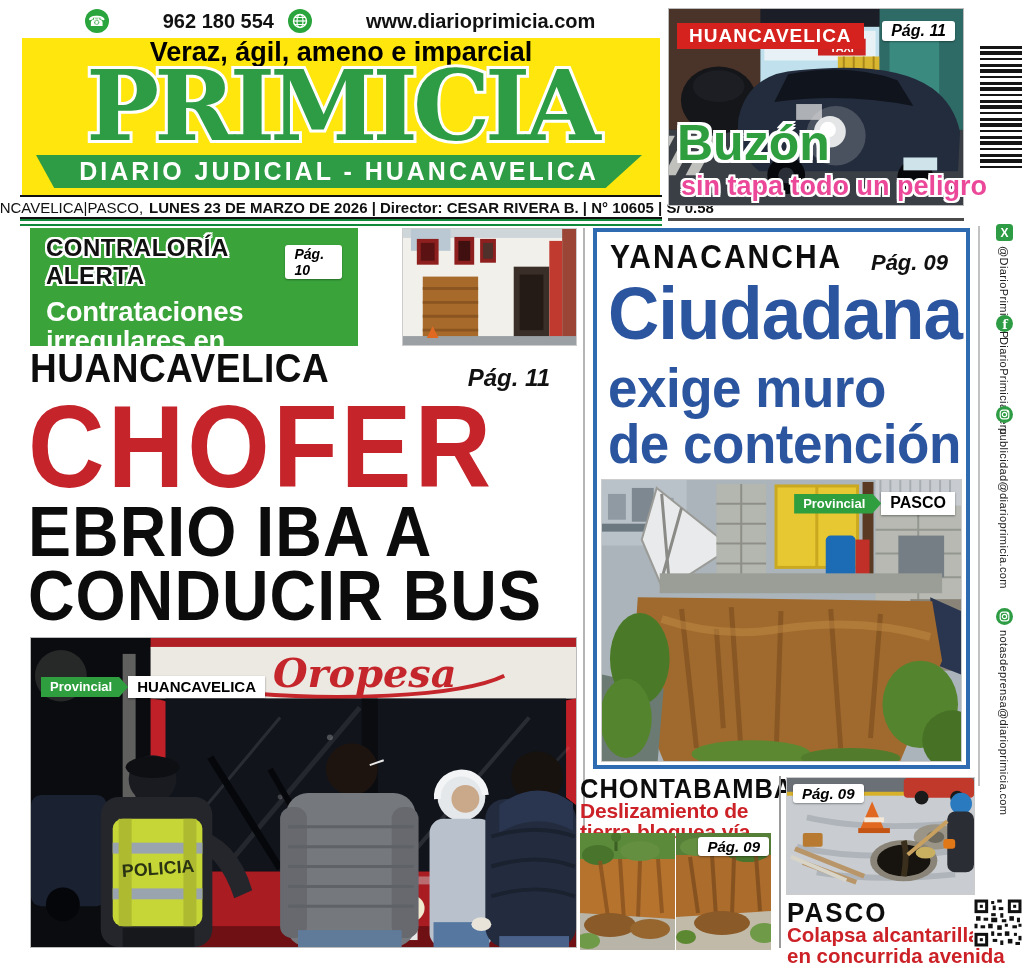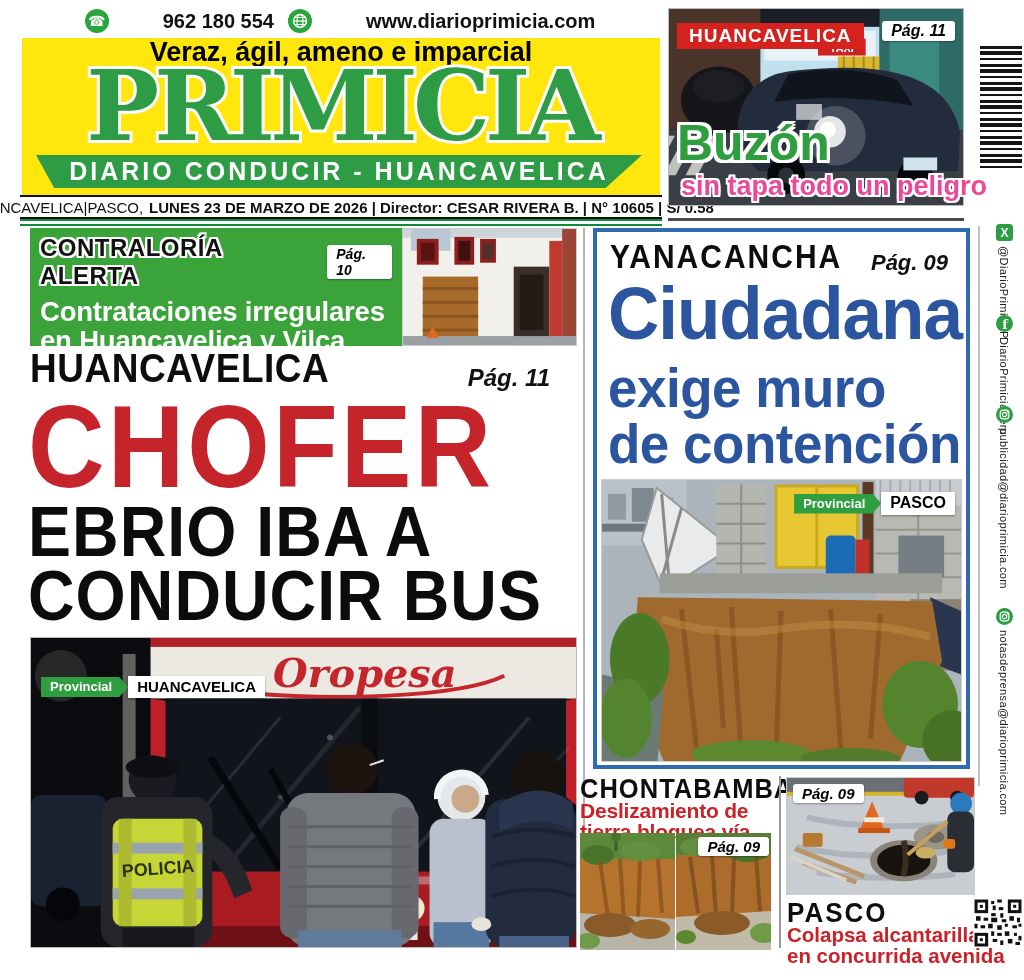--- a/index.html
+++ b/index.html
@@ -33,21 +33,21 @@
   .pag-badge{background:#fff;color:#000;font-style:italic;font-weight:800;font-size:16px;padding:1px 9px;border-radius:3px;box-shadow:0 1px 2px rgba(0,0,0,.35);display:inline-block;}
   .region-badge-red{background:#d6221f;color:#fff;font-weight:900;font-size:19px;letter-spacing:1px;padding:2px 12px;display:inline-block;}
   .prov-badge{background:#2f9e3f;color:#fff;font-weight:700;font-size:13px;padding:2px 16px 3px 9px;display:inline-block;
               clip-path:polygon(0 0,calc(100% - 9px) 0,100% 50%,calc(100% - 9px) 100%,0 100%);}
   .white-badge{background:#fff;color:#000;font-weight:900;font-size:14px;padding:2px 9px 3px 9px;display:inline-block;box-shadow:0 1px 2px rgba(0,0,0,.4);}
 
   
   .col-divider{left:583px;top:228px;width:2px;height:720px;background:#b5b5b5;}
   .side-divider{left:978px;top:226px;width:1.5px;height:560px;background:#c2c2c2;}
 
-  .contraloria-box{left:30px;top:228px;width:372px;height:118px;background:#3aa43a;box-sizing:border-box;padding:6px 10px;}
+  .contraloria-box{left:30px;top:228px;width:328px;height:118px;background:#3aa43a;box-sizing:border-box;padding:6px 16px;}
   .contraloria-kickrow{display:flex;align-items:center;gap:14px;}
   .contraloria-kicker{font-size:24px;font-weight:900;color:#111;letter-spacing:.5px;}
   .contraloria-head{margin-top:8px;color:#fff;font-weight:800;font-size:27.5px;line-height:1.04;letter-spacing:-.2px;}
   .bldg-photo{left:402px;top:228px;width:175px;height:118px;border:1px solid #ccc;box-sizing:border-box;}
 
   .kicker-row{display:flex;justify-content:space-between;align-items:flex-end;}
   .kicker-black{font-weight:900;color:#0d0d0d;}
   .pag-italic{font-style:italic;font-weight:800;color:#111;}
 
   .main-kickrow{left:30px;top:350px;width:520px;}
@@ -110,21 +110,21 @@
     </span>
     <span class="contact-txt">www.diarioprimicia.com</span>
   </div>
 
   <div class="abs masthead">
     <div class="slogan">Veraz, ágil, ameno e imparcial</div>
     <svg class="logo-svg" width="620" height="92" viewBox="0 0 620 92">
       <text x="310" y="80" text-anchor="middle" font-family="'DejaVu Serif',serif" font-weight="bold" font-size="97" fill="#2e9c44" stroke="#ffffff" stroke-width="6" paint-order="stroke" letter-spacing="-5">PRIMICIA</text>
     </svg>
     <div class="abs banner">
-      <span>DIARIO CONDUCIR - HUANCAVELICA</span>
+      <span>DIARIO JUDICIAL - HUANCAVELICA</span>
     </div>
   </div>
 
   <div class="abs dateline">
     <span>HUANCAVELICA|PASCO,</span>
     <span class="bold">LUNES 23 DE MARZO DE 2026 | Director:  CESAR RIVERA B. | N° 10605 | S/ 0.58</span>
   </div>
   <div class="abs green-rule"></div>
   <div class="abs photo-rule"></div>
 

